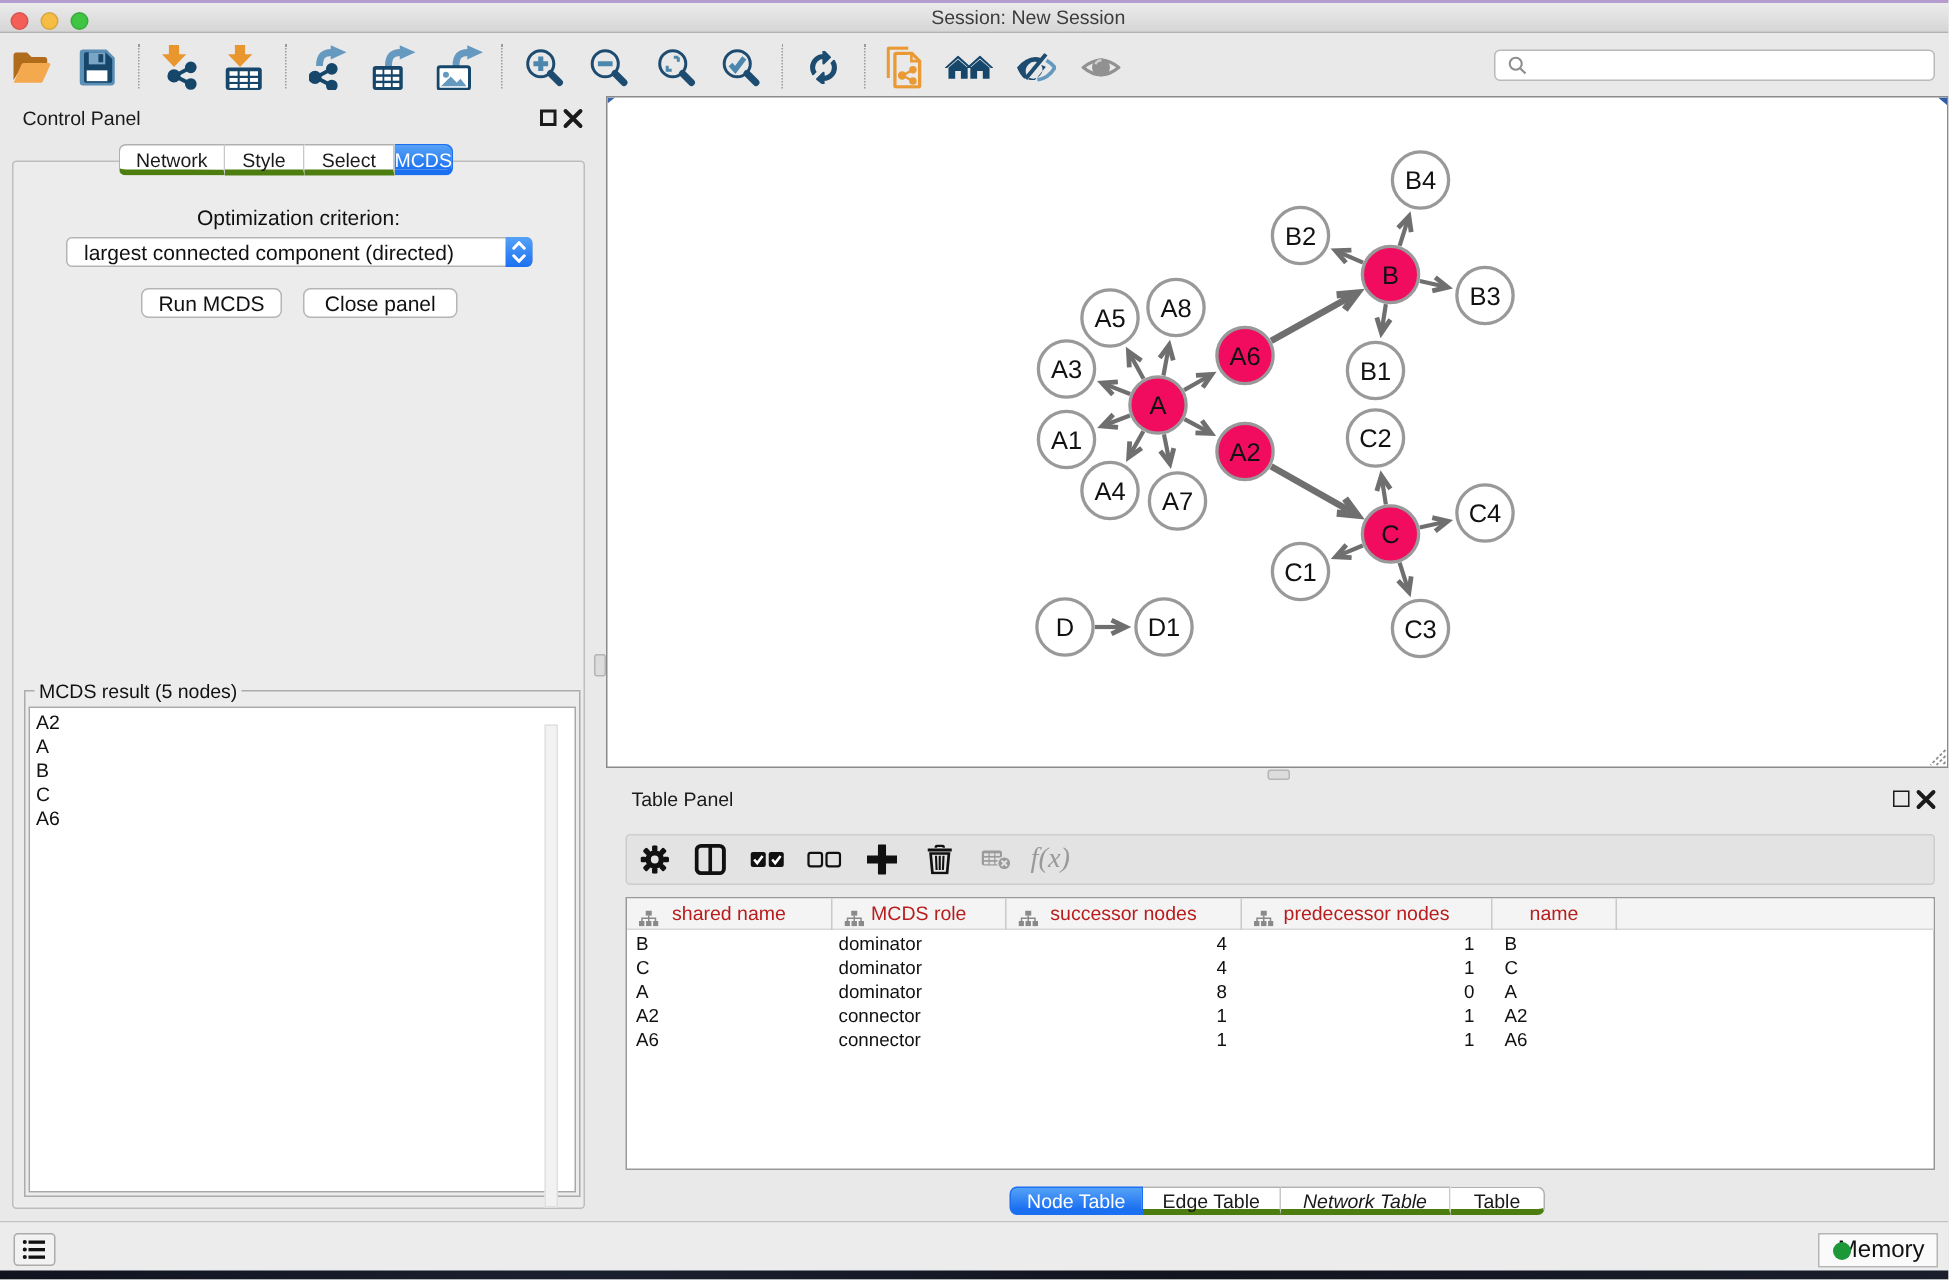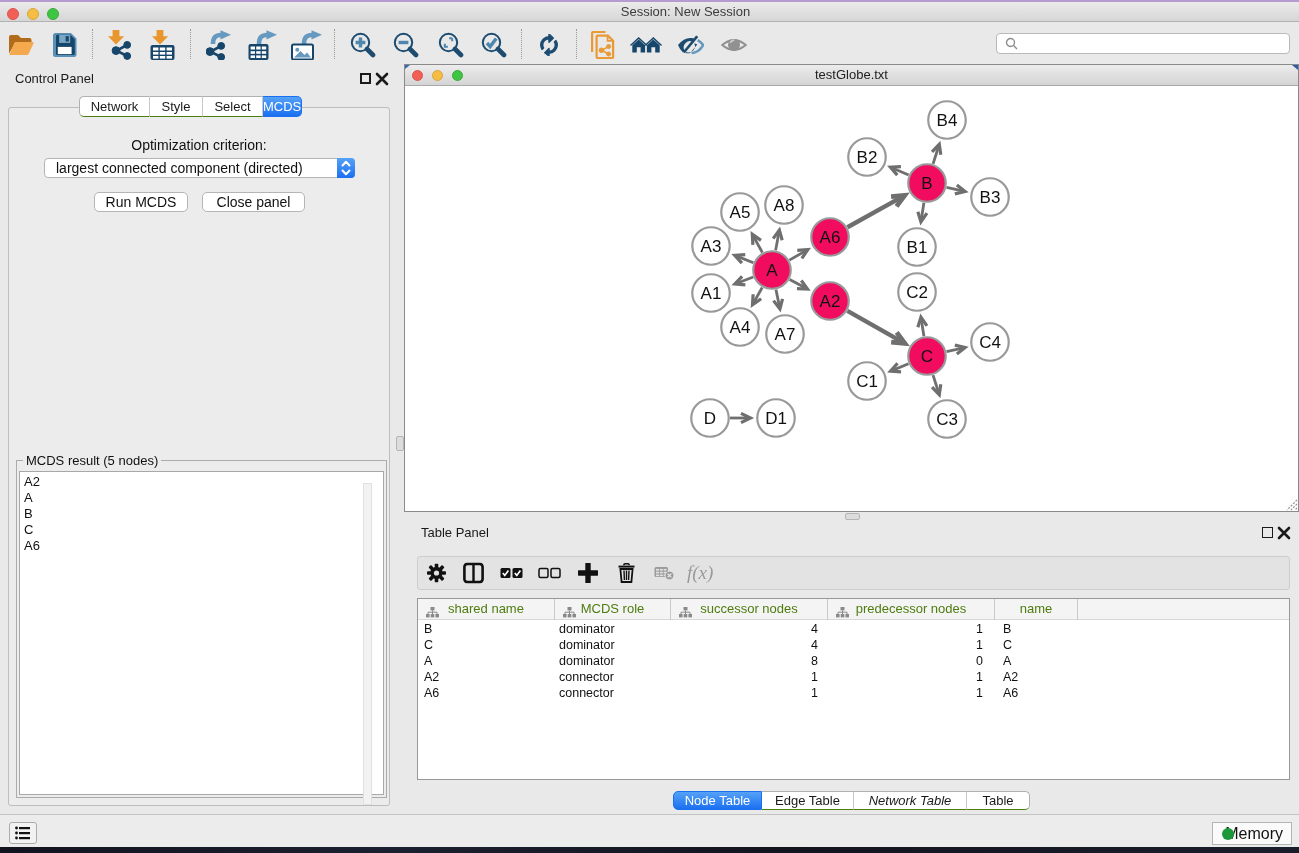--- a/index.html
+++ b/index.html
@@ -25,21 +25,21 @@
   #searchbox { position:absolute; left:996px; top:8px; width:294px; height:21px;
     background:#fff; border:1px solid #b9b9b9; border-radius:4px; }
 
   
   #cp-title { left:15px; top:71px; font-size:13px; color:#1a1a1a; }
   .winbtn-sq { position:absolute; width:11px; height:11px; border:2px solid #1a1a1a; }
   #cp-content { left:8px; top:107px; width:382px; height:699px;
     background:#ececec; border:1px solid #bdbdbd; border-radius:3px; }
   .tabbar { position:absolute; display:flex; height:21px; }
   .tab { height:21px; line-height:20px; font-size:13px; color:#1a1a1a; text-align:center;
-    background:#fff; border-top:1px solid #b0b0b0; border-bottom:1px solid #4d7c0f;
+    background:#fff; border-top:1px solid #b0b0b0; border-bottom:4px solid #4d7c0f;
     border-right:1px solid #c8c8c8; }
   .tab.first { border-left:1px solid #b0b0b0; border-radius:5px 0 0 5px; }
   .tab.last { border-right:1px solid #b0b0b0; border-radius:0 5px 5px 0; }
   .tab.sel { background:linear-gradient(#55a2f7,#1b70f1); color:#fff; border-color:#1b70f1; }
   #cp-tabs { left:79px; top:96px; }
   #cp-tabs .tab:nth-child(1){ width:71px; }
   #cp-tabs .tab:nth-child(2){ width:53px; }
   #cp-tabs .tab:nth-child(3){ width:60px; }
   #cp-tabs .tab:nth-child(4){ width:39px; }
 
@@ -88,21 +88,21 @@
   
   #tp-title { left:421px; top:525px; font-size:13px; color:#1a1a1a; }
   #tp-toolbar { left:417px; top:556px; width:873px; height:34px; background:#e3e3e3;
     border:1px solid #cdcdcd; border-radius:3px; }
   #tp-toolbar svg, #tp-toolbar .fx { position:absolute; top:50%; transform:translateY(-50%); }
   .fx { font-family:"Liberation Serif", serif; font-style:italic; font-size:19px; color:#9a9a9a; }
   #table { left:417px; top:598px; width:873px; height:182px; background:#fff;
     border:1px solid #989898; }
   #thead { position:absolute; left:0; top:0; width:100%; height:21px; background:#f4f4f4;
     border-bottom:1px solid #d8d8d8; }
-  .th { position:absolute; top:0; height:21px; font-size:13px; color:#4d7c0f; line-height:20px;
+  .th { position:absolute; top:0; height:21px; font-size:13px; color:#b91c1c; line-height:20px;
     border-right:1px solid #c9c9c9; text-align:center; }
   .trow { position:absolute; font-size:12.5px; color:#111; height:16px; line-height:16px; }
 
   .tp-tabbar { height:19px; }
   .tp-tabbar .tab { height:19px; line-height:18px; }
 
   
   #vgrip { left:396px; top:436px; width:8px; height:15px; background:#dcdcdc;
     border:1px solid #b5b5b5; border-radius:2px; }
   #hgrip { left:845px; top:513px; width:15px; height:7px; background:#dcdcdc;
@@ -298,26 +298,20 @@
 <div class="btn" style="left:94px; top:192px; width:94px;">Run MCDS</div>
 <div class="btn" style="left:202px; top:192px; width:103px;">Close panel</div>
 <div class="abs" id="groupbox">
   <div id="gb-legend">MCDS result (5 nodes)</div>
   <div id="gb-list">A2<br>A<br>B<br>C<br>A6
     <div id="gb-scroll"></div>
   </div>
 </div>
 
 <div class="abs" id="netwin">
-  <div id="net-titlebar">
-    <div class="light r"></div>
-      <div class="light y"></div>
-      <div class="light g"></div>
-    <div class="title">testGlobe.txt</div>
-  </div>
   <svg id="graph" width="891" height="425" viewBox="0 0 891 425" style="position:absolute;left:0;top:21px;">
       <line x1="348.29" y1="191.06" x2="331.26" y2="197.47" stroke="#6f6f6f" stroke-width="2.8"></line>
       <path d="M337.13 190.35 L329.86 198 L340.37 198.96" fill="none" stroke="#6f6f6f" stroke-width="3.2" stroke-linecap="butt" stroke-linejoin="miter"></path>
       <line x1="384.64" y1="193.43" x2="401.19" y2="202.27" stroke="#6f6f6f" stroke-width="2.8"></line>
       <path d="M391.96 202.56 L402.51 202.98 L396.3 194.44" fill="none" stroke="#6f6f6f" stroke-width="3.2" stroke-linecap="butt" stroke-linejoin="miter"></path>
       <line x1="348.39" y1="176.68" x2="331.13" y2="169.89" stroke="#6f6f6f" stroke-width="2.8"></line>
       <path d="M340.25 168.53 L329.73 169.34 L336.89 177.09" fill="none" stroke="#6f6f6f" stroke-width="3.2" stroke-linecap="butt" stroke-linejoin="miter"></path>
       <line x1="357.21" y1="201.44" x2="348.22" y2="217.46" stroke="#6f6f6f" stroke-width="2.8"></line>
       <path d="M348.12 208.23 L347.48 218.76 L356.14 212.73" fill="none" stroke="#6f6f6f" stroke-width="3.2" stroke-linecap="butt" stroke-linejoin="miter"></path>
       <line x1="357.34" y1="166.49" x2="348.04" y2="149.64" stroke="#6f6f6f" stroke-width="2.8"></line>

